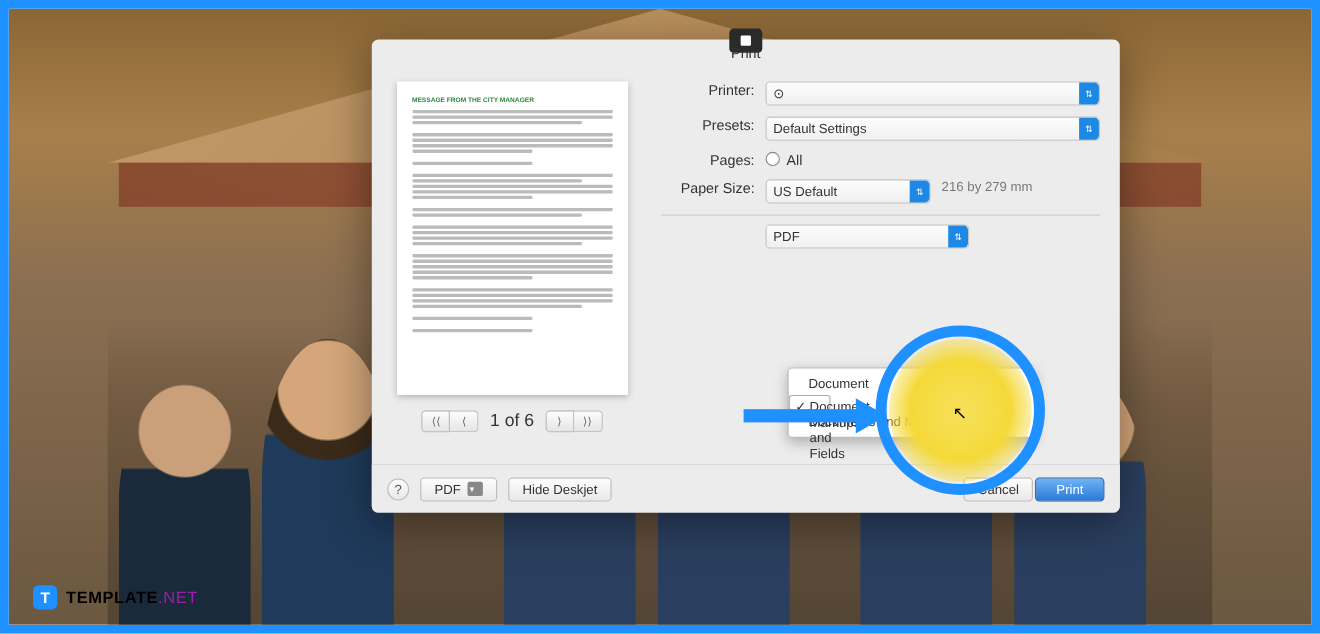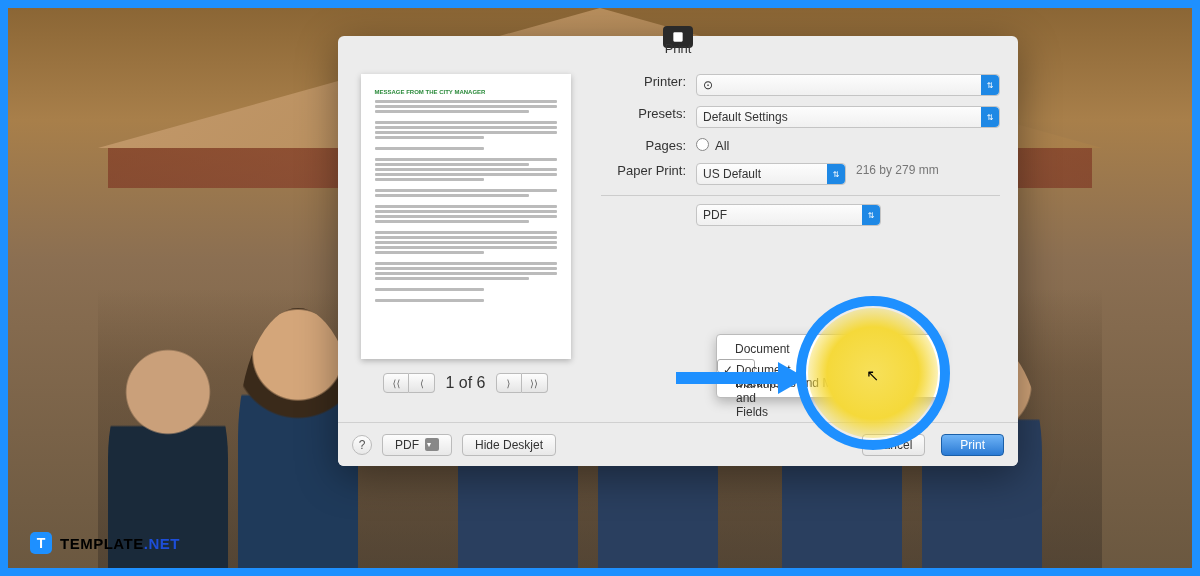--- a/index.html
+++ b/index.html
@@ -47,32 +47,32 @@
 .orient.on{background:#d0d0d0;border-color:#888}
 .divider{height:1px;background:#ccc;margin:8px 0}
 .menu{position:absolute;top:298px;left:378px;width:225px;background:#fff;border:1px solid #bbb;border-radius:4px;box-shadow:0 4px 12px rgba(0,0,0,.25);padding:4px 0;font-size:12px}
 .mi{padding:3px 18px;color:#333;position:relative}
 .mi.chk::before{content:"✓";position:absolute;left:5px}
 .footer{position:absolute;bottom:0;left:0;right:0;height:44px;background:#ececec;border-top:1px solid #d0d0d0;display:flex;align-items:center;padding:0 14px;border-radius:0 0 6px 6px}
 .help{width:20px;height:20px;border:1px solid #bbb;border-radius:50%;background:linear-gradient(#fdfdfd,#e8e8e8);display:flex;align-items:center;justify-content:center;font-size:12px;color:#555;margin-right:10px}
 .fbtn{height:22px;padding:0 12px;background:linear-gradient(#fdfdfd,#e8e8e8);border:1px solid #bbb;border-radius:4px;font-size:12px;color:#333;display:flex;align-items:center;position:relative}
 .fbtn.pdf .arr{margin-left:6px;width:14px;background:#888;color:#fff;border-radius:2px;font-size:8px;padding:2px}
 .spacer{flex:1}
-.fbtn.cancel{margin-right:16px}
+.fbtn.cancel{margin-right:2px}
 .fbtn.print{background:linear-gradient(#6fb4f7,#2a7ad4);color:#fff;border-color:#1a5fa8;padding:0 18px}
 .highlight{position:absolute;top:300px;left:800px;width:130px;height:130px;border-radius:50%;background:radial-gradient(circle,#f7e05a 0%,#f5d93a 50%,rgba(245,217,58,0.4) 70%,transparent 80%);pointer-events:none}
 .circle{position:absolute;top:288px;left:788px;width:154px;height:154px;border:10px solid #1e90ff;border-radius:50%;pointer-events:none}
 .arrow{position:absolute;top:358px;left:668px;width:130px;height:24px;pointer-events:none}
 .arrow-body{position:absolute;top:6px;left:0;width:105px;height:12px;background:#1e90ff}
 .arrow-head{position:absolute;right:0;top:-4px;width:0;height:0;border-left:28px solid #1e90ff;border-top:16px solid transparent;border-bottom:16px solid transparent}
 .cursor{position:absolute;top:358px;left:858px;font-size:16px;color:#000;pointer-events:none}
 .watermark{position:absolute;bottom:14px;left:22px;display:flex;align-items:center;gap:8px;z-index:20}
 .wm-icon{width:22px;height:22px;background:#1e90ff;border-radius:5px;color:#fff;display:flex;align-items:center;justify-content:center;font-weight:bold;font-size:14px}
 .wm-text{font-size:15px;font-weight:600;letter-spacing:.5px}
-.wm-text .g{color:#1d4ed8;font-weight:700}
+.wm-text .g{color:#a21caf;font-weight:400}
 </style>
 </head>
 <body>
 
 <div class="bg">
   <div class="people">
     <div class="person p1"></div>
       <div class="person p2"></div>
       <div class="person p3"></div>
     <div class="person p4"></div>
@@ -158,21 +158,21 @@
             <span>Default Settings</span>
             <span class="arr">⇅</span>
           </div>
       </div>
       <div class="row">
         <div class="lbl">Pages:</div>
         <div class="rad"></div>
         <span>All</span>
       </div>
       <div class="row">
-        <div class="lbl">Paper Print:</div>
+        <div class="lbl">Paper Size:</div>
         <div class="sel" style="flex:0 0 150px">
             <span>US Default</span>
             <span class="arr">⇅</span>
           </div>
         <span class="dim">216 by 279 mm</span>
       </div>
       <div class="divider"></div>
       <div class="row">
         <div class="lbl"></div>
         <div class="sel" style="flex:0 0 185px">

